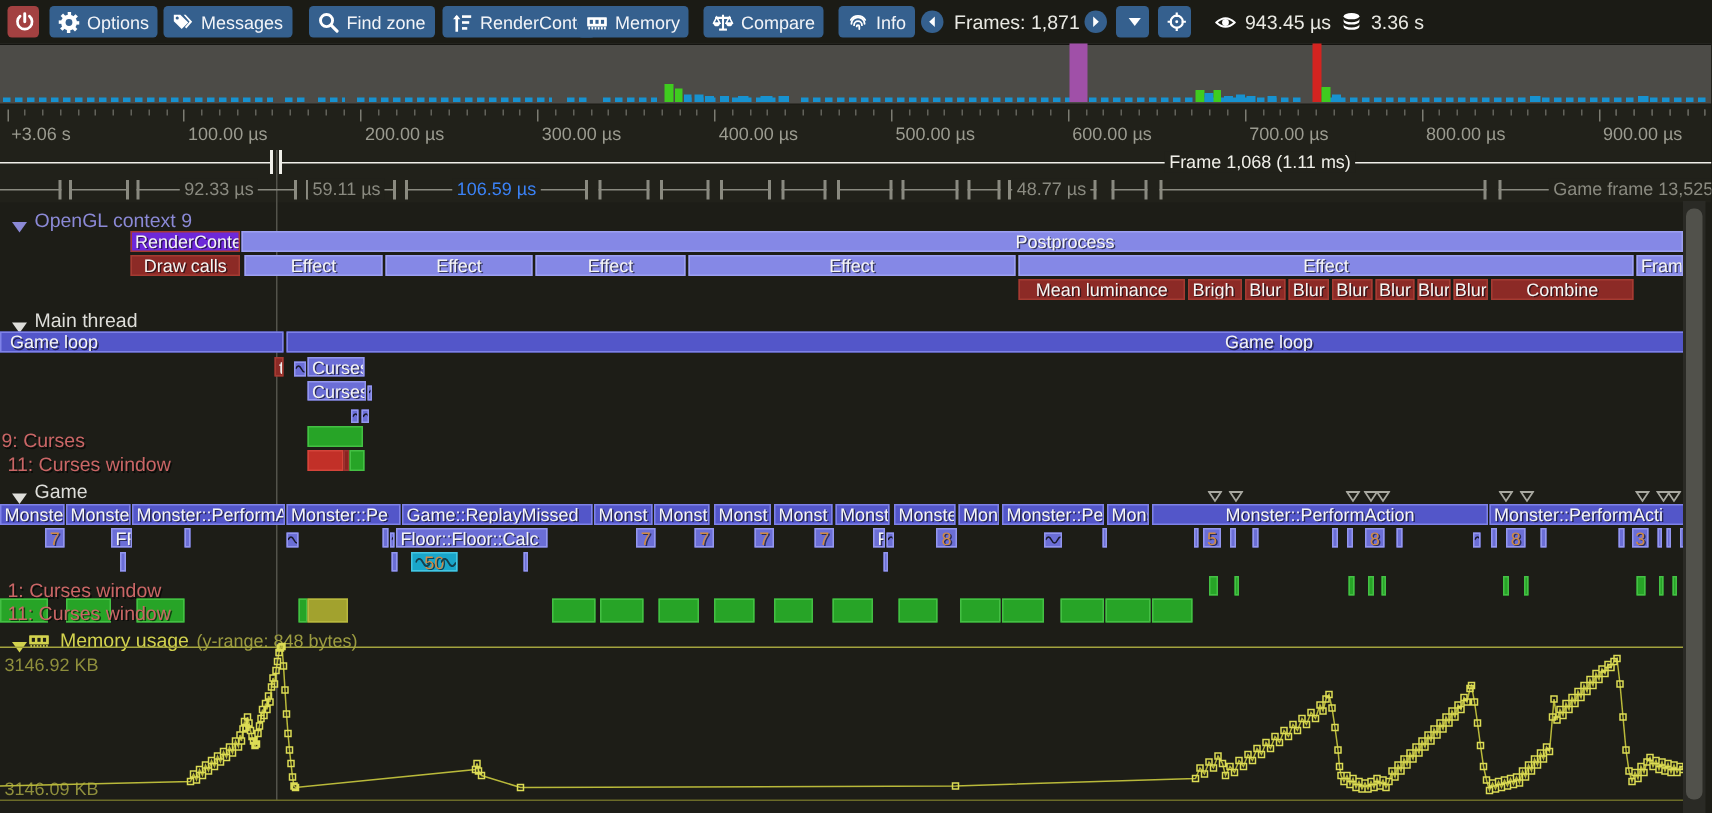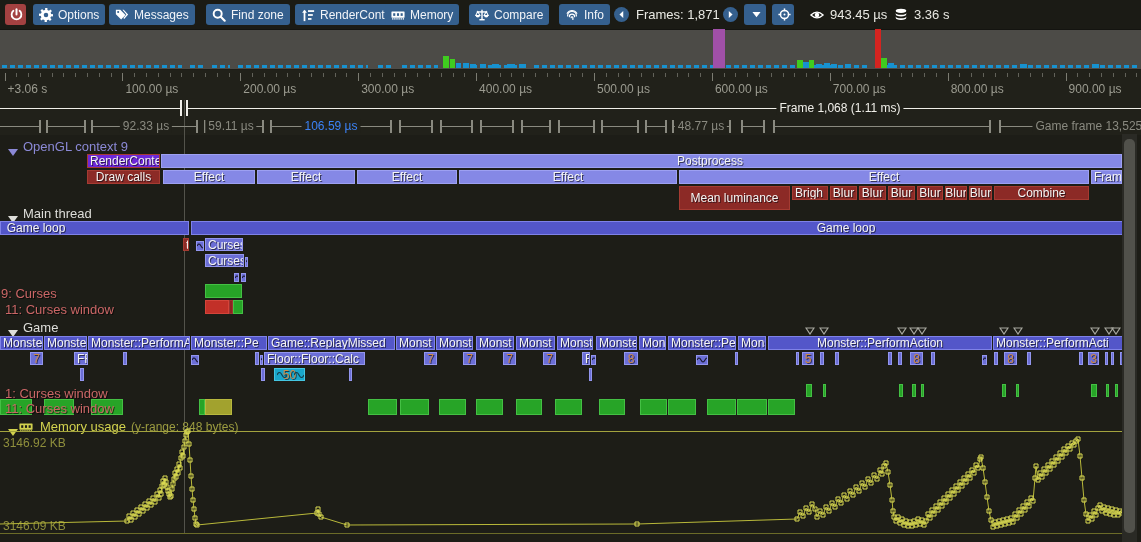--- a/index.html
+++ b/index.html
@@ -488,21 +488,21 @@
       </div>
       <div class="zone" style="left: 459px; top: 170px; width: 218px; height: 14px; background: rgb(133, 136, 230); border: 1px solid rgb(157, 160, 242);">
         <span class="zt ctr" style="left: 50%;">Effect</span>
       </div>
       <div class="zone" style="left: 679px; top: 170px; width: 410px; height: 14px; background: rgb(133, 136, 230); border: 1px solid rgb(157, 160, 242);">
         <span class="zt ctr" style="left: 50%;">Effect</span>
       </div>
       <div class="zone" style="left: 1091px; top: 170px; width: 31px; height: 14px; background: rgb(133, 136, 230); border: 1px solid rgb(157, 160, 242);">
         <span class="zt" style="left: 2px;">Frame</span>
       </div>
-      <div class="zone" style="left: 679px; top: 186px; width: 111px; height: 24px; background: rgb(140, 42, 38); border: 1px solid rgb(165, 59, 50);">
+      <div class="zone" style="left: 679px; top: 186px; width: 111px; height: 14px; background: rgb(140, 42, 38); border: 1px solid rgb(165, 59, 50);">
         <span class="zt ctr" style="left: 50%;">Mean luminance</span>
       </div>
       <div class="zone" style="left: 792px; top: 186px; width: 36px; height: 14px; background: rgb(140, 42, 38); border: 1px solid rgb(165, 59, 50);">
         <span class="zt" style="left: 2px;">Brigh</span>
       </div>
       <div class="zone" style="left: 830px; top: 186px; width: 27px; height: 14px; background: rgb(140, 42, 38); border: 1px solid rgb(165, 59, 50);">
         <span class="zt ctr" style="left: 50%;">Blur</span>
       </div>
       <div class="zone" style="left: 859px; top: 186px; width: 27px; height: 14px; background: rgb(140, 42, 38); border: 1px solid rgb(165, 59, 50);">
         <span class="zt ctr" style="left: 50%;">Blur</span>

